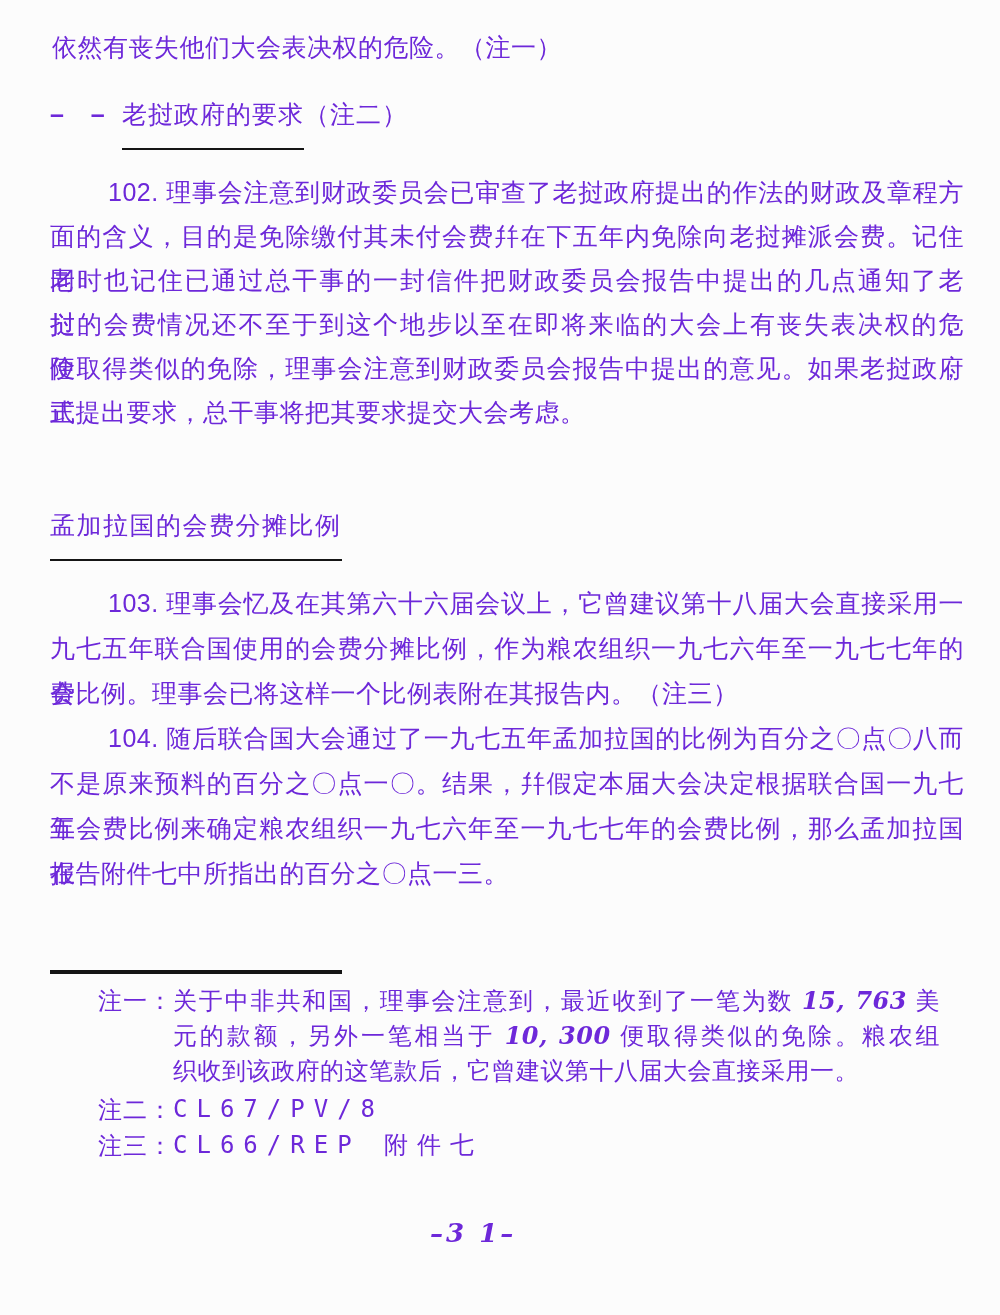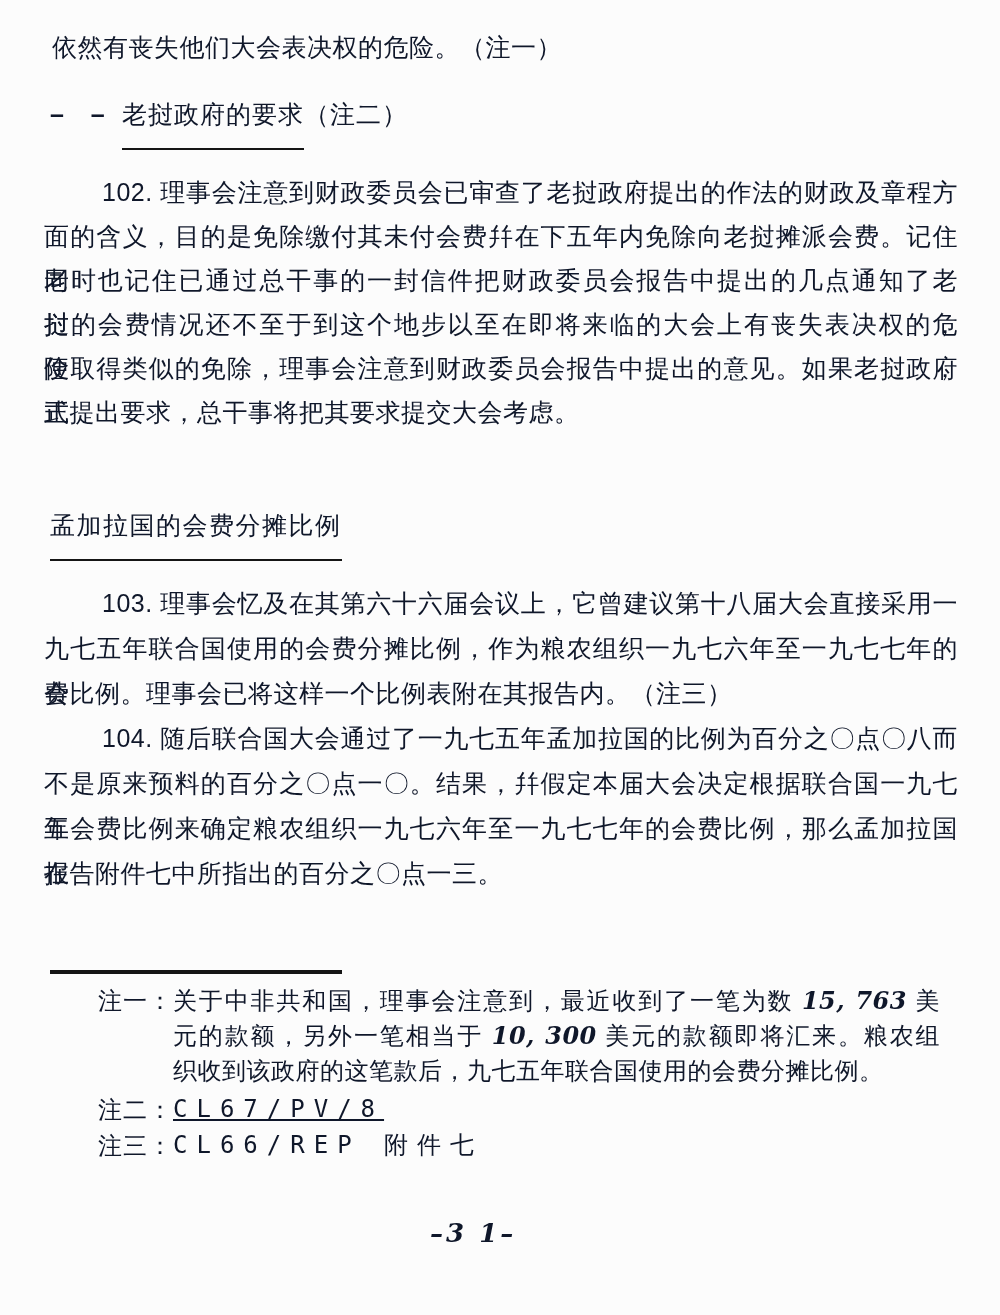--- a/index.html
+++ b/index.html
@@ -6,27 +6,27 @@
     margin: 0;
     padding: 0;
     background: #ffffff;
   }
   .page {
     position: relative;
     width: 1000px;
     height: 1315px;
     background: #fcfcfc;
     font-family: "Liberation Sans", sans-serif;
-    color: #0f172a;
+    color: #6d28d9;
     overflow: hidden;
   }
   .abs { position: absolute; }
 
   
-  .para { width: 914px; left: 44px; }
+  .para { width: 914px; left: 50px; }
   .p-line {
     font-size: 25px;
     line-height: 44px;
     height: 44px;
     text-align: justify;
     text-align-last: justify;
     white-space: nowrap-off;
     letter-spacing: 0.5px;
   }
   .fn-line {
@@ -132,25 +132,25 @@
     <div class="p-line" style="line-height:45px;height:45px;">不是原来预料的百分之〇点一〇。结果，幷假定本届大会决定根据联合国一九七五</div>
     <div class="p-line" style="line-height:45px;height:45px;">年会费比例来确定粮农组织一九七六年至一九七七年的会费比例，那么孟加拉国在</div>
     <div class="p-line short" style="line-height:45px;height:45px;">报告附件七中所指出的百分之〇点一三。</div>
   </div>
 
   <div class="abs fn-rule"></div>
 
   <div class="abs fn-label" style="top:983px;">注一：</div>
   <div class="abs fn-body" style="top:983px;">
     <div class="fn-line"><span>关于中非共和国，理事会注意到，最近收到了一笔为数 </span><span class="num">15, 763</span><span> 美</span></div>
-    <div class="fn-line"><span>元的款额，另外一笔相当于 </span><span class="num">10, 300</span><span> 美元的款额即将汇来。粮农组</span></div>
-    <div class="fn-line short">织收到该政府的这笔款后，九七五年联合国使用的会费分摊比例。</div>
+    <div class="fn-line"><span>元的款额，另外一笔相当于 </span><span class="num">10, 300</span><span> 便取得类似的免除。粮农组</span></div>
+    <div class="fn-line short">织收到该政府的这笔款后，它曾建议第十八届大会直接采用一。</div>
   </div>
 
   <div class="abs fn-label" style="top:1092px;">注二：</div>
-  <div class="abs fn-code" style="top:1092px;text-decoration:underline;">CL67/PV/8</div>
+  <div class="abs fn-code" style="top:1092px;">CL67/PV/8</div>
 
   <div class="abs fn-label" style="top:1128px;">注三：</div>
   <div class="abs fn-code" style="top:1128px;">CL66/REP  附件七</div>
 
   <div class="abs page-number">–3 1–</div>
 
 </div>
 
 </body></html>

